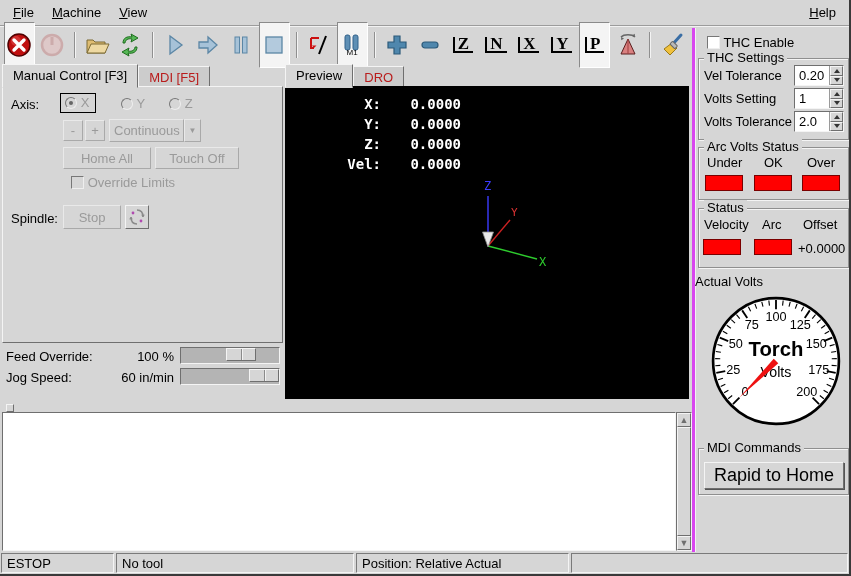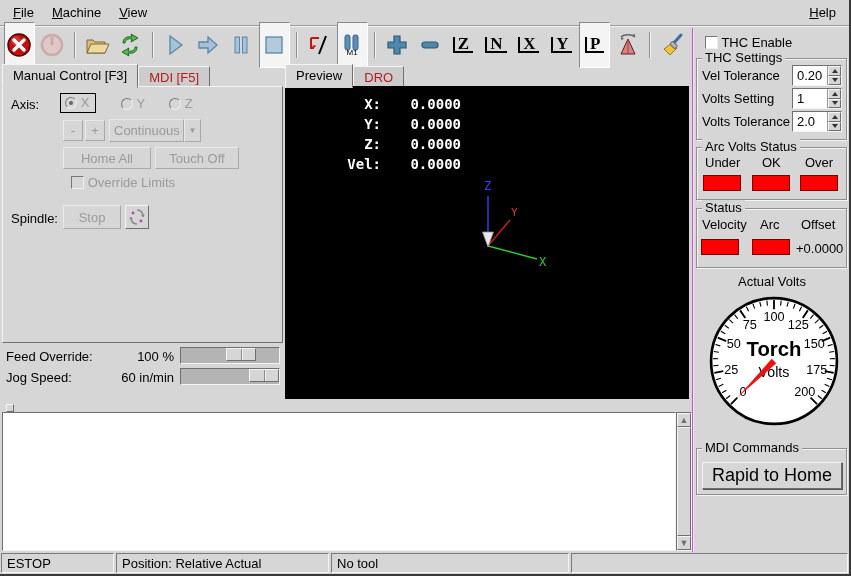--- a/index.html
+++ b/index.html
@@ -67,21 +67,21 @@
   .center-nb { position:absolute; left:285px; top:64px; width:405px; height:346px; }
   .canvas { position:absolute; left:0; top:22px; width:404px; height:313px; background:#000; }
   .dro { position:absolute; left:20px; top:8px; font-family:"DejaVu Sans Mono", monospace;
     font-weight:bold; font-size:14px; color:#fff; }
   .dro-row { display:flex; line-height:20px; }
   .dro-label { width:76px; text-align:right; white-space:pre; }
   .dro-value { width:80px; text-align:right; }
 
   
   .right-panel { position:absolute; left:692px; top:28px; width:159px; height:524px;
-    border-left:1px solid #d946ef; box-shadow:inset 1px 0 0 #f2f2f2; }
+    border-left:3px solid #d946ef; box-shadow:inset 1px 0 0 #f2f2f2; }
   .group { position:absolute; border:1px solid #8f8f8f; box-shadow:1px 1px 0 #f4f4f4, inset 1px 1px 0 #f4f4f4; }
   .group-legend { position:absolute; top:-9px; left:5px; background:#d6d6d6; padding:0 3px; font-size:13px; }
   .led { width:38px; height:16px; border:1px solid #7a0000; position:absolute; }
   .entrybox { position:absolute; height:21px; background:#fff; display:flex;
     border:1px solid; border-color:#6f6f6f #f4f4f4 #f4f4f4 #6f6f6f; }
   .entry-val { flex:1; padding:2px 3px 0 4px; font-size:13px; }
   .spin { width:14px; display:flex; flex-direction:column; border-left:1px solid #9a9a9a; }
   .spin div { flex:1; display:flex; align-items:center; justify-content:center; background:#d6d6d6;
     border:1px solid; border-color:#f4f4f4 #6f6f6f #6f6f6f #f4f4f4; }
   .arr-up { width:0; height:0; border-left:3px solid transparent; border-right:3px solid transparent; border-bottom:4px solid #333; }
@@ -394,21 +394,21 @@
   <div class="group" style="left:3px;top:180px;width:151px;height:60px;">
     <span class="group-legend">Status</span>
     <span style="position:absolute;left:5px;top:8px;">Velocity</span>
     <span style="position:absolute;left:63px;top:8px;">Arc</span>
     <span style="position:absolute;left:104px;top:8px;">Offset</span>
     <span class="led" style="left: 4px; top: 30px; background: rgb(255, 0, 0);"></span>
     <span class="led" style="left: 55px; top: 30px; background: rgb(255, 0, 0);"></span>
     <span style="position:absolute;left:99px;top:32px;">+0.0000</span>
   </div>
 
-  <div style="position:absolute;left:0;top:246px;width:100%;text-align:center;">Actual Volts</div>
+  <div style="position:absolute;left:0;top:246px;width:100%;text-align:left;">Actual Volts</div>
 
   <svg width="138" height="138" viewBox="0 0 136 136" style="position:absolute;left:12px;top:264px;">
       <circle cx="68" cy="68" r="62" fill="#ffffff" stroke="#000" stroke-width="2.6"></circle>
       <line x1="25.57359312880714" y1="110.42640687119285" x2="31.93755415948607" y2="104.06244584051393" stroke="#000" stroke-width="1.8"></line>
       <line x1="20.88098414715531" y1="105.14563695859005" x2="24.807568801559036" y2="102.05016721204088" stroke="#000" stroke-width="1.1"></line>
       <line x1="16.841590138754462" y1="99.34991388295693" x2="21.104790960524923" y2="96.73742105937717" stroke="#000" stroke-width="1.1"></line>
       <line x1="13.511409570495125" y1="93.11958425224569" x2="18.052125439620532" y2="91.02628556455855" stroke="#000" stroke-width="1.1"></line>
       <line x1="10.936609022290789" y1="86.54101966249686" x2="15.691891603766557" y2="84.99593469062212" stroke="#000" stroke-width="1.1"></line>
       <line x1="9.152883175806167" y1="79.70541932096768" x2="17.979950699435243" y2="77.94960642282253" stroke="#000" stroke-width="1.8"></line>
       <line x1="8.184959976012323" y1="72.70754574367069" x2="13.169546644677965" y2="72.31525026503147" stroke="#000" stroke-width="1.1"></line>
@@ -469,16 +469,16 @@
 <div class="grip"></div>
 <div class="textarea"></div>
 <div class="vscroll">
   <div class="vs-btn" style="top:0;">▲</div>
   <div class="vs-thumb"></div>
   <div class="vs-btn" style="bottom:0;">▼</div>
 </div>
 
 <div class="statusbar">
   <div class="status-cell" style="width:113px;">ESTOP</div>
+  <div class="status-cell" style="width:238px;">No tool</div>
   <div class="status-cell" style="width:213px;">Position: Relative Actual</div>
-  <div class="status-cell" style="width:238px;">No tool</div>
   <div class="status-cell" style="flex:1;"></div>
 </div>
 
 </body></html>

